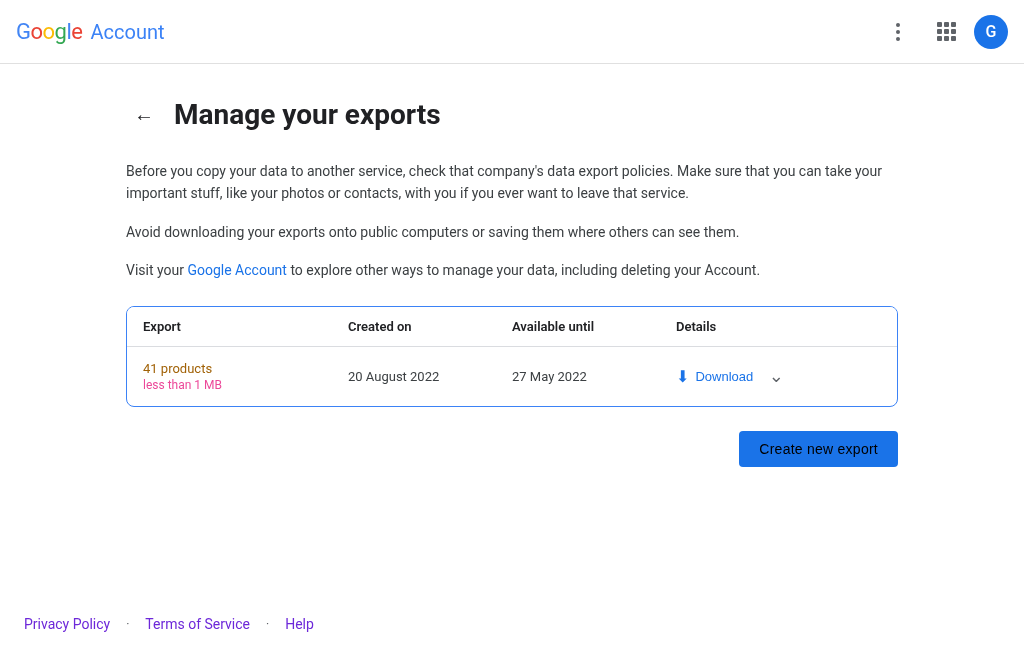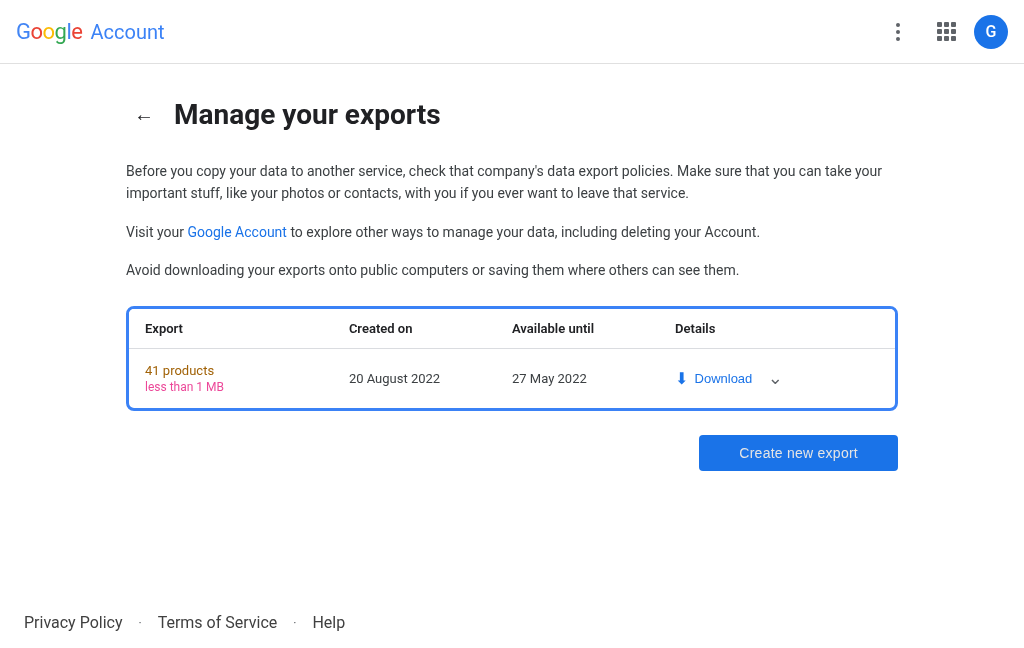--- a/index.html
+++ b/index.html
@@ -121,21 +121,21 @@
       margin-bottom: 16px;
     }
     .body-text a {
       color: #1a73e8;
       text-decoration: none;
     }
 
     
     .export-table {
       width: 100%;
-      border: 3px solid #3b82f6;
+      border: 1px solid #3b82f6;
       border-radius: 8px;
       margin-top: 24px;
       overflow: hidden;
     }
     .table-header {
       display: grid;
       grid-template-columns: 1.5fr 1.2fr 1.2fr 1.5fr;
       padding: 12px 16px;
       border-bottom: 1px solid #dadce0;
       background: #fff;
@@ -201,44 +201,44 @@
     }
 
     
     .action-row {
       display: flex;
       justify-content: flex-end;
       margin-top: 24px;
     }
     .create-export-btn {
       background: #1a73e8;
-      color: #e5e5e5;
+      color: #000000;
       border: none;
       border-radius: 4px;
-      padding: 10px 40px;
+      padding: 10px 20px;
       font-size: 14px;
       font-weight: 500;
       cursor: pointer;
       letter-spacing: 0.25px;
     }
 
     
     .footer {
       position: absolute;
       bottom: 0;
       left: 0;
       width: 100%;
       padding: 16px 24px;
       display: flex;
       gap: 16px;
       align-items: center;
     }
     .footer-link {
-      font-size: 16px;
-      color: #404040;
+      font-size: 14px;
+      color: #6d28d9;
       text-decoration: none;
     }
     .footer-dot {
       font-size: 12px;
       color: #5f6368;
     }
 
     
     .dots-icon {
       display: flex;
@@ -311,25 +311,25 @@
 
 <main class="main">
 
   <div class="page-heading">
     <button class="back-arrow">←</button>
     <h1 class="page-title">Manage your exports</h1>
   </div>
 
   <p class="body-text">Before you copy your data to another service, check that company's data export policies. Make sure that you can take your important stuff, like your photos or contacts, with you if you ever want to leave that service.</p>
 
+  <p class="body-text">Avoid downloading your exports onto public computers or saving them where others can see them.</p>
+
   <p class="body-text">
     <span>Visit your </span><a href="#">Google Account</a><span> to explore other ways to manage your data, including deleting your Account.</span>
   </p>
-
-  <p class="body-text">Avoid downloading your exports onto public computers or saving them where others can see them.</p>
 
   <div class="export-table">
     <div class="table-header">
       <div class="table-header-cell">Export</div>
       <div class="table-header-cell">Created on</div>
       <div class="table-header-cell">Available until</div>
       <div class="table-header-cell">Details</div>
     </div>
     <div class="table-row">
       <div class="table-cell">

